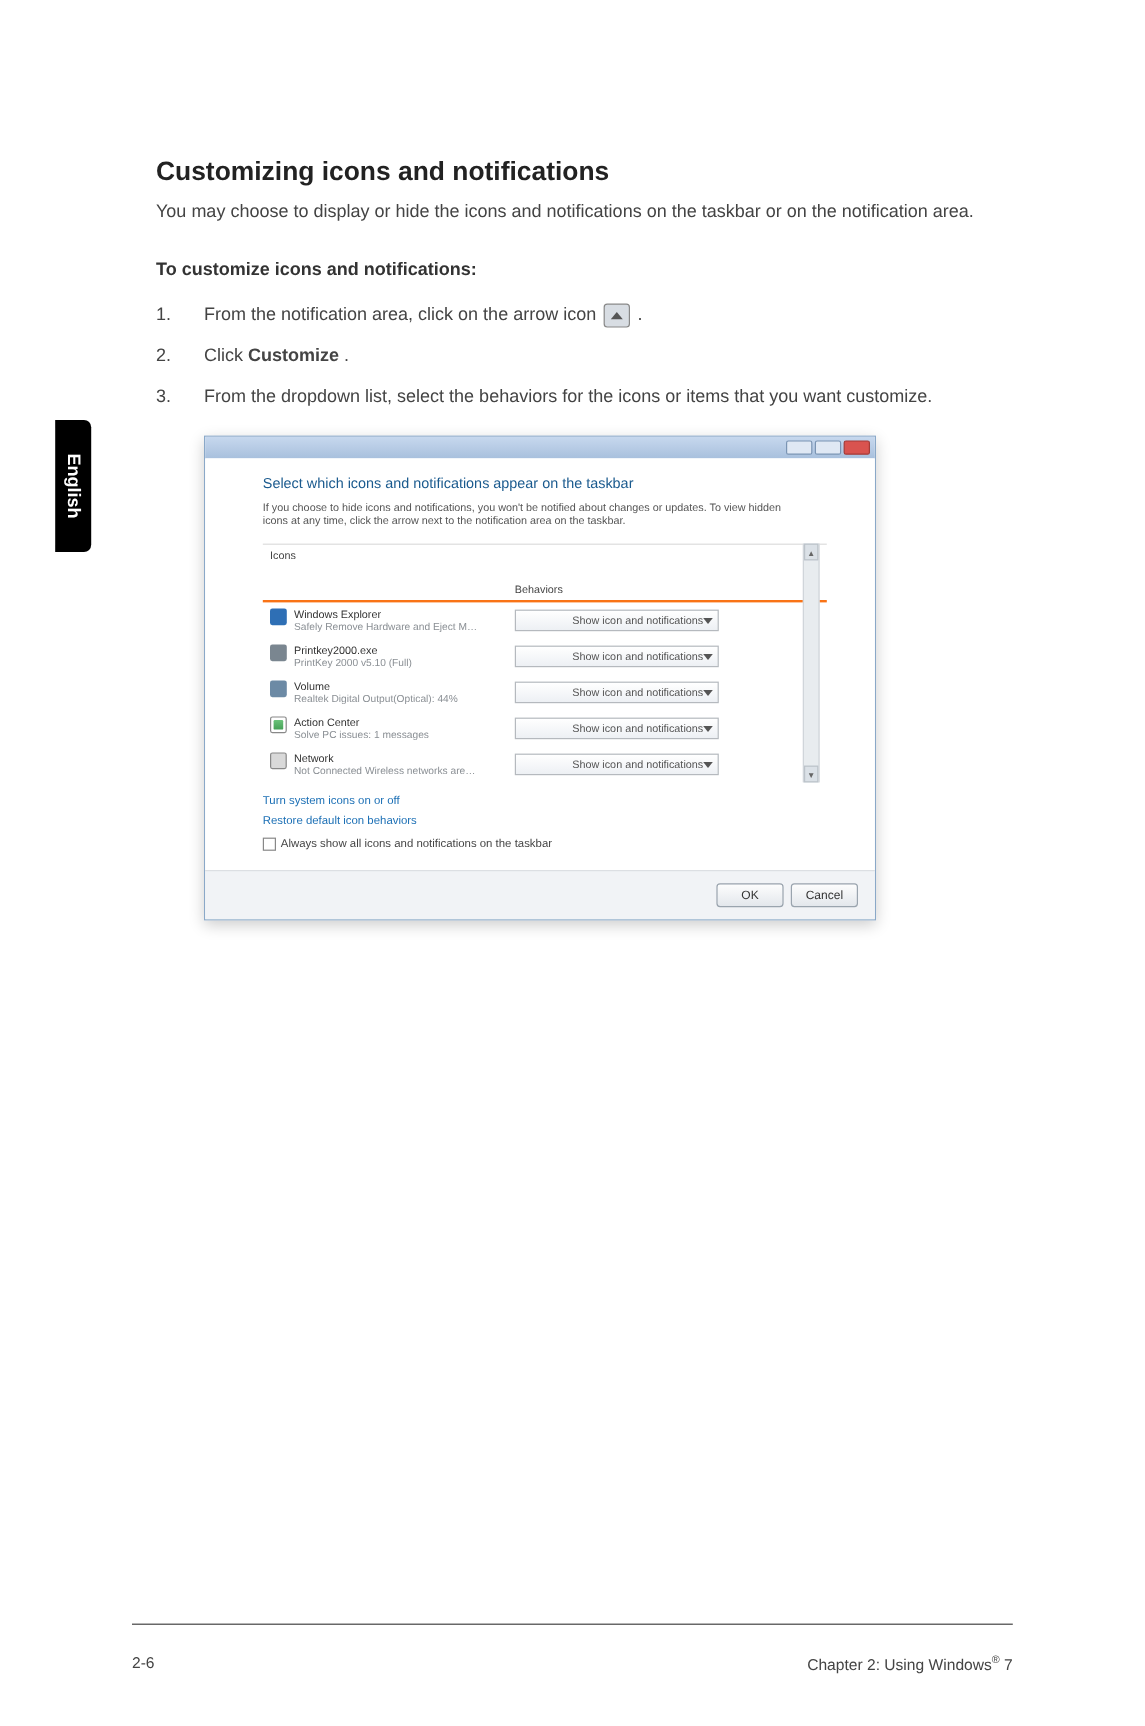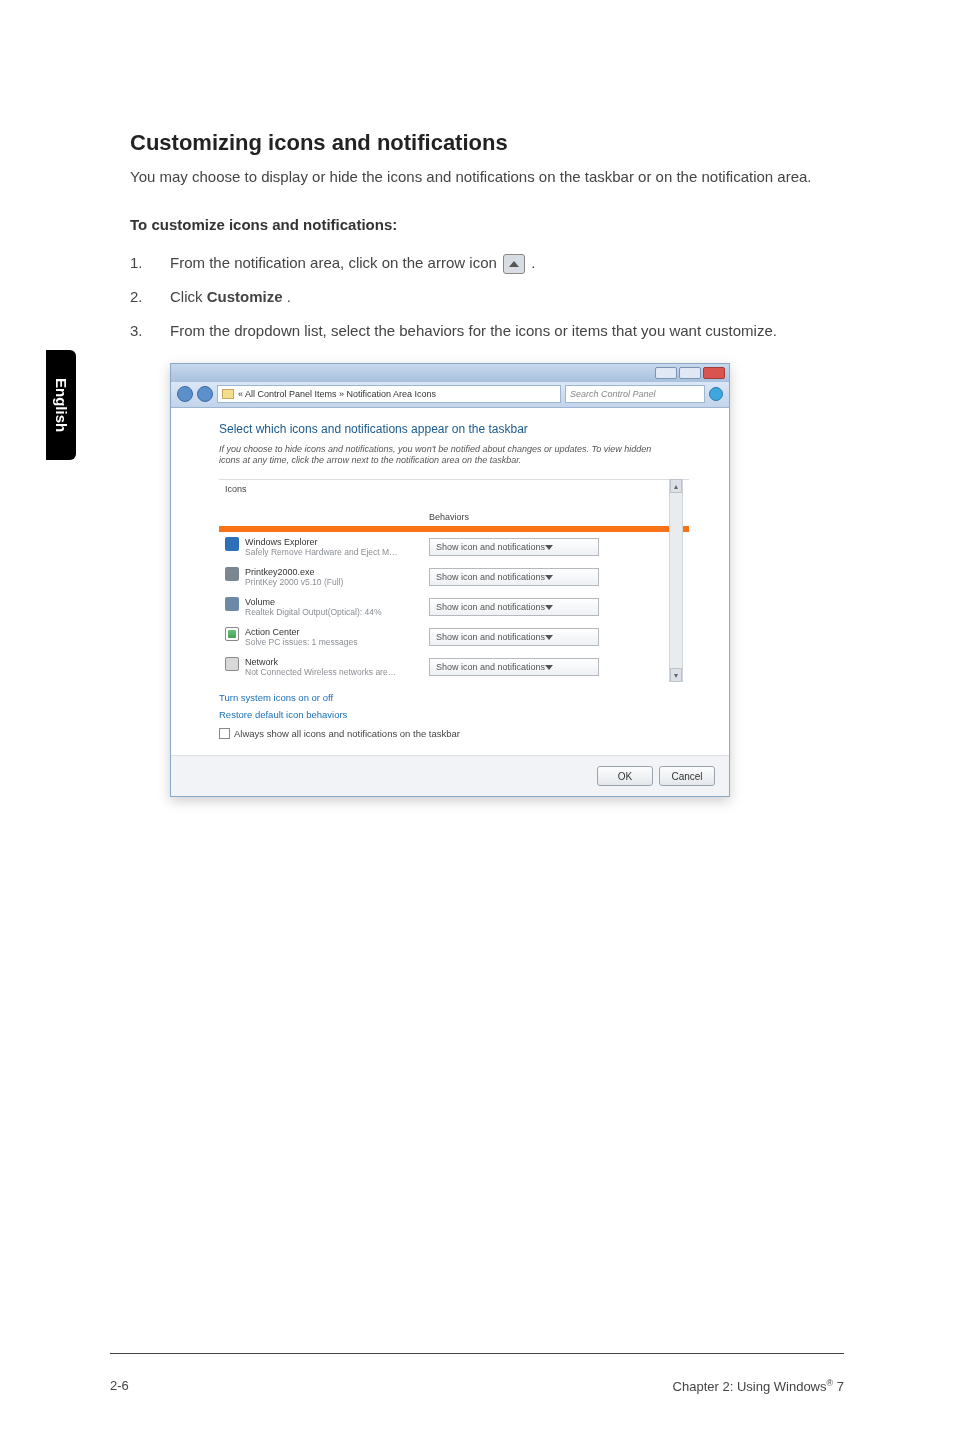--- a/index.html
+++ b/index.html
@@ -180,31 +180,30 @@
     color: #1a5a8e;
     font-size: 12px;
     margin-bottom: 8px;
   }
   .win-desc {
     color: #555;
     font-size: 9px;
     line-height: 1.3;
     margin-bottom: 12px;
     max-width: 440px;
-    font-style: italic;
   }
   .icon-table {
     border-top: 1px solid #ddd;
   }
   .icon-thead {
     display: flex;
     font-size: 9px;
     color: #444;
     padding: 4px 0;
-    border-bottom: 6px solid #f97316;
+    border-bottom: 2px solid #f97316;
   }
   .col-icons { width: 210px; padding-left: 6px; }
   .col-beh { width: 210px; margin-top: 28px; }
   .icon-row {
     display: flex;
     align-items: center;
     padding: 5px 0;
     min-height: 30px;
   }
   .icon-cell {
@@ -232,21 +231,21 @@
   .beh-cell {
     width: 210px;
   }
   .dropdown {
     width: 170px;
     height: 18px;
     border: 1px solid #b5b9be;
     background: linear-gradient(#fff,#edf0f4);
     display: flex;
     align-items: center;
-    justify-content: flex-start;
+    justify-content: flex-end;
     padding: 0 4px 0 6px;
     font-size: 9px;
     color: #555;
   }
   .dropdown .dd-arrow {
     width:0;height:0;border-left:4px solid transparent;border-right:4px solid transparent;border-top:5px solid #555;
   }
   .scrollbar-col {
     position: absolute;
     right: 22px;
@@ -350,32 +349,20 @@
       </span>
     </li>
   </ol>
 
   <div class="win">
     <div class="titlebar">
       <div class="tb-btn"></div>
       <div class="tb-btn"></div>
       <div class="tb-btn tb-close"></div>
     </div>
-    <div class="addrrow">
-      <div class="navbtn"></div>
-      <div class="navbtn"></div>
-      <div class="addrbar">
-        <span class="folder-icon"></span>
-        <span>« All Control Panel Items » Notification Area Icons</span>
-      </div>
-      <div class="searchbar">
-        <span>Search Control Panel</span>
-      </div>
-      <div class="helpcircle"></div>
-    </div>
 
     <div class="win-body">
       <div class="win-heading">Select which icons and notifications appear on the taskbar</div>
       <div class="win-desc">If you choose to hide icons and notifications, you won't be notified about changes or updates. To view hidden icons at any time, click the arrow next to the notification area on the taskbar.</div>
 
       <div class="icon-table-wrap">
         <div class="icon-table">
           <div class="icon-thead">
             <div class="col-icons">Icons</div>
             <div class="col-beh">Behaviors</div>

